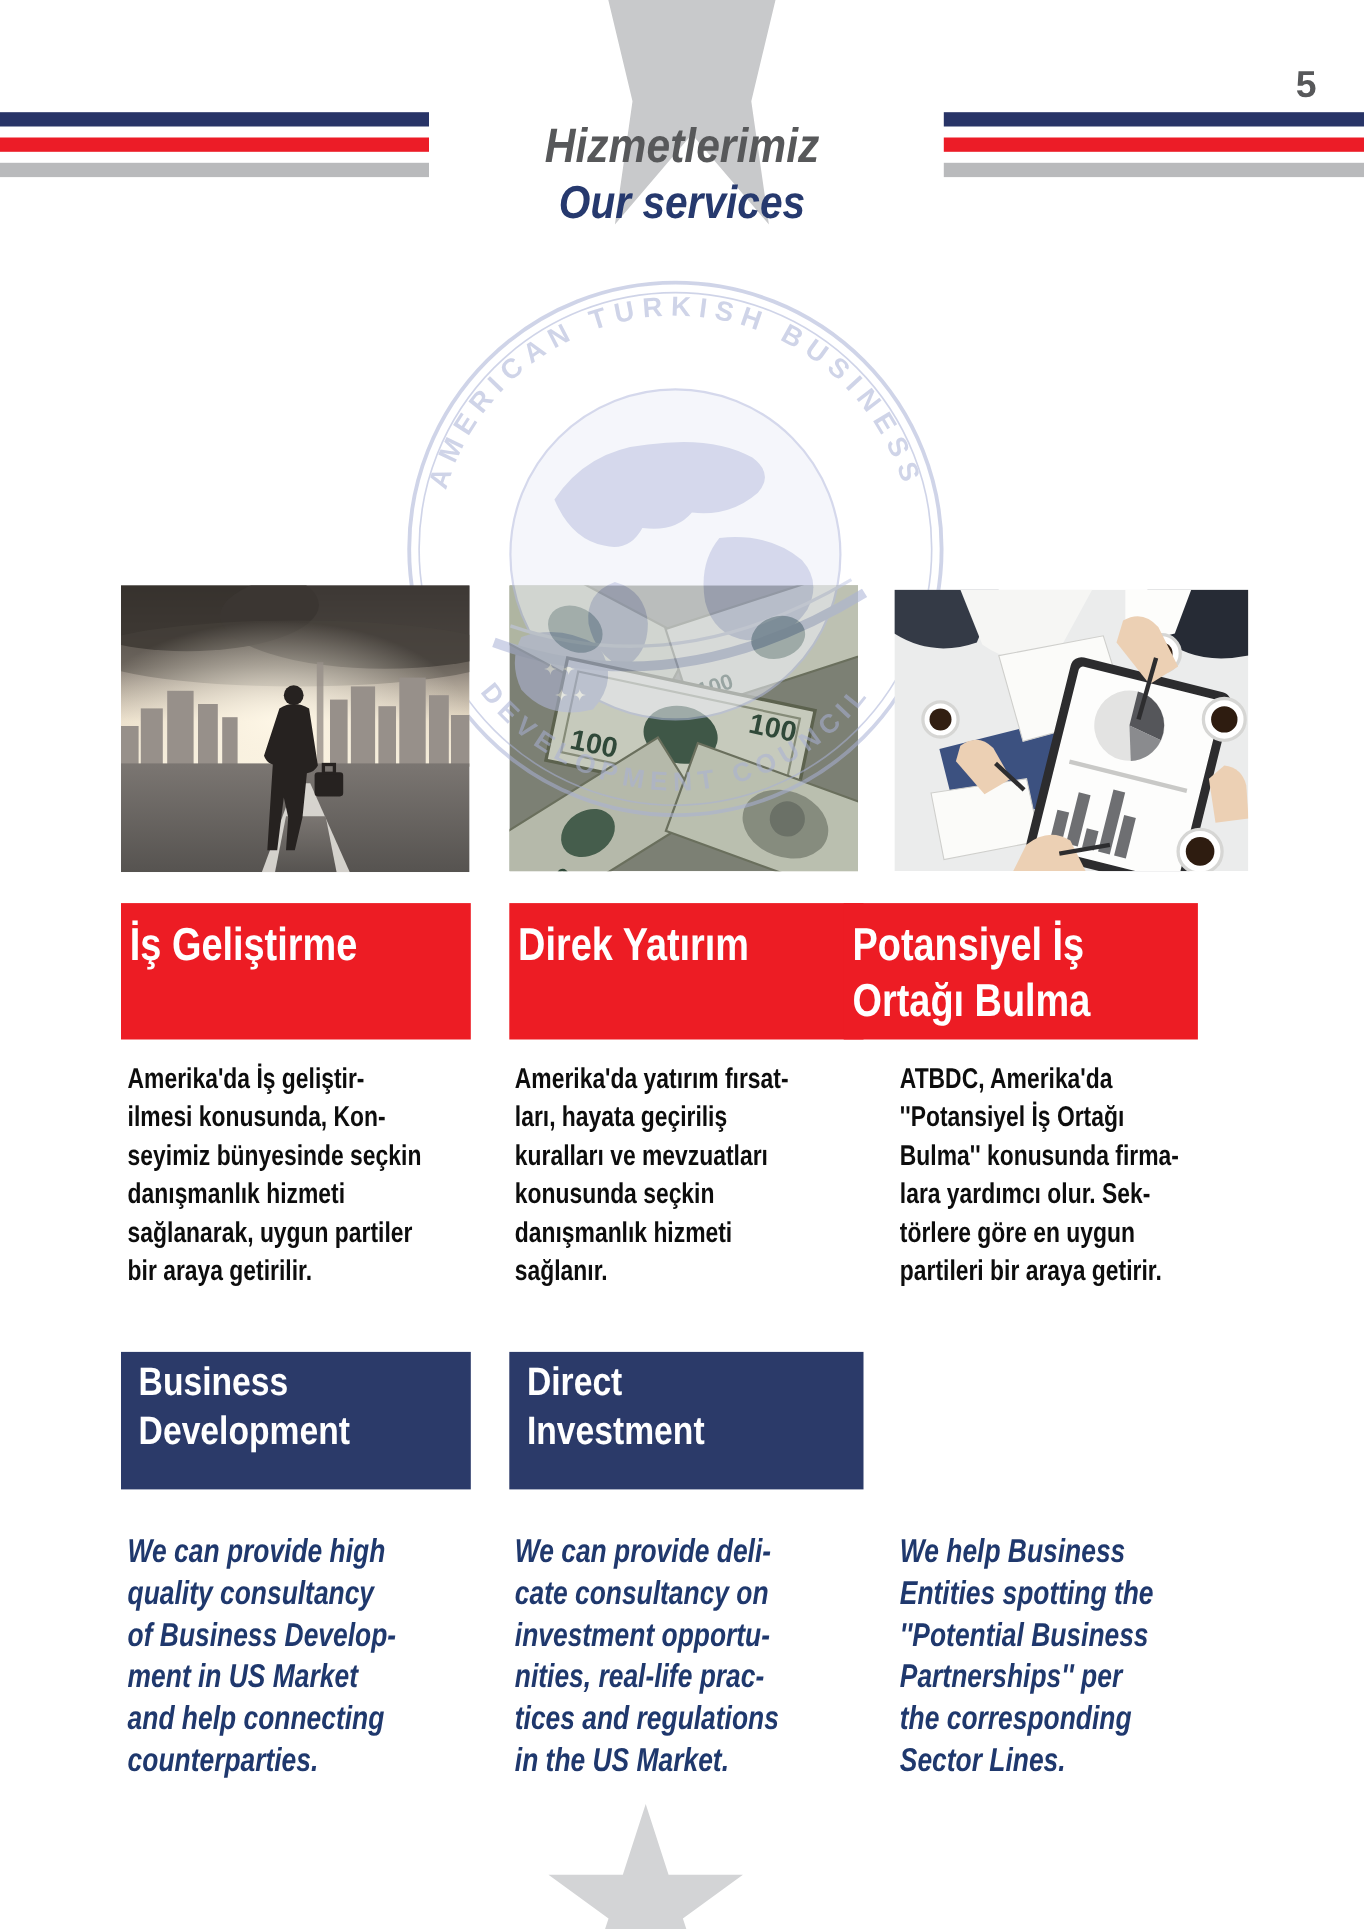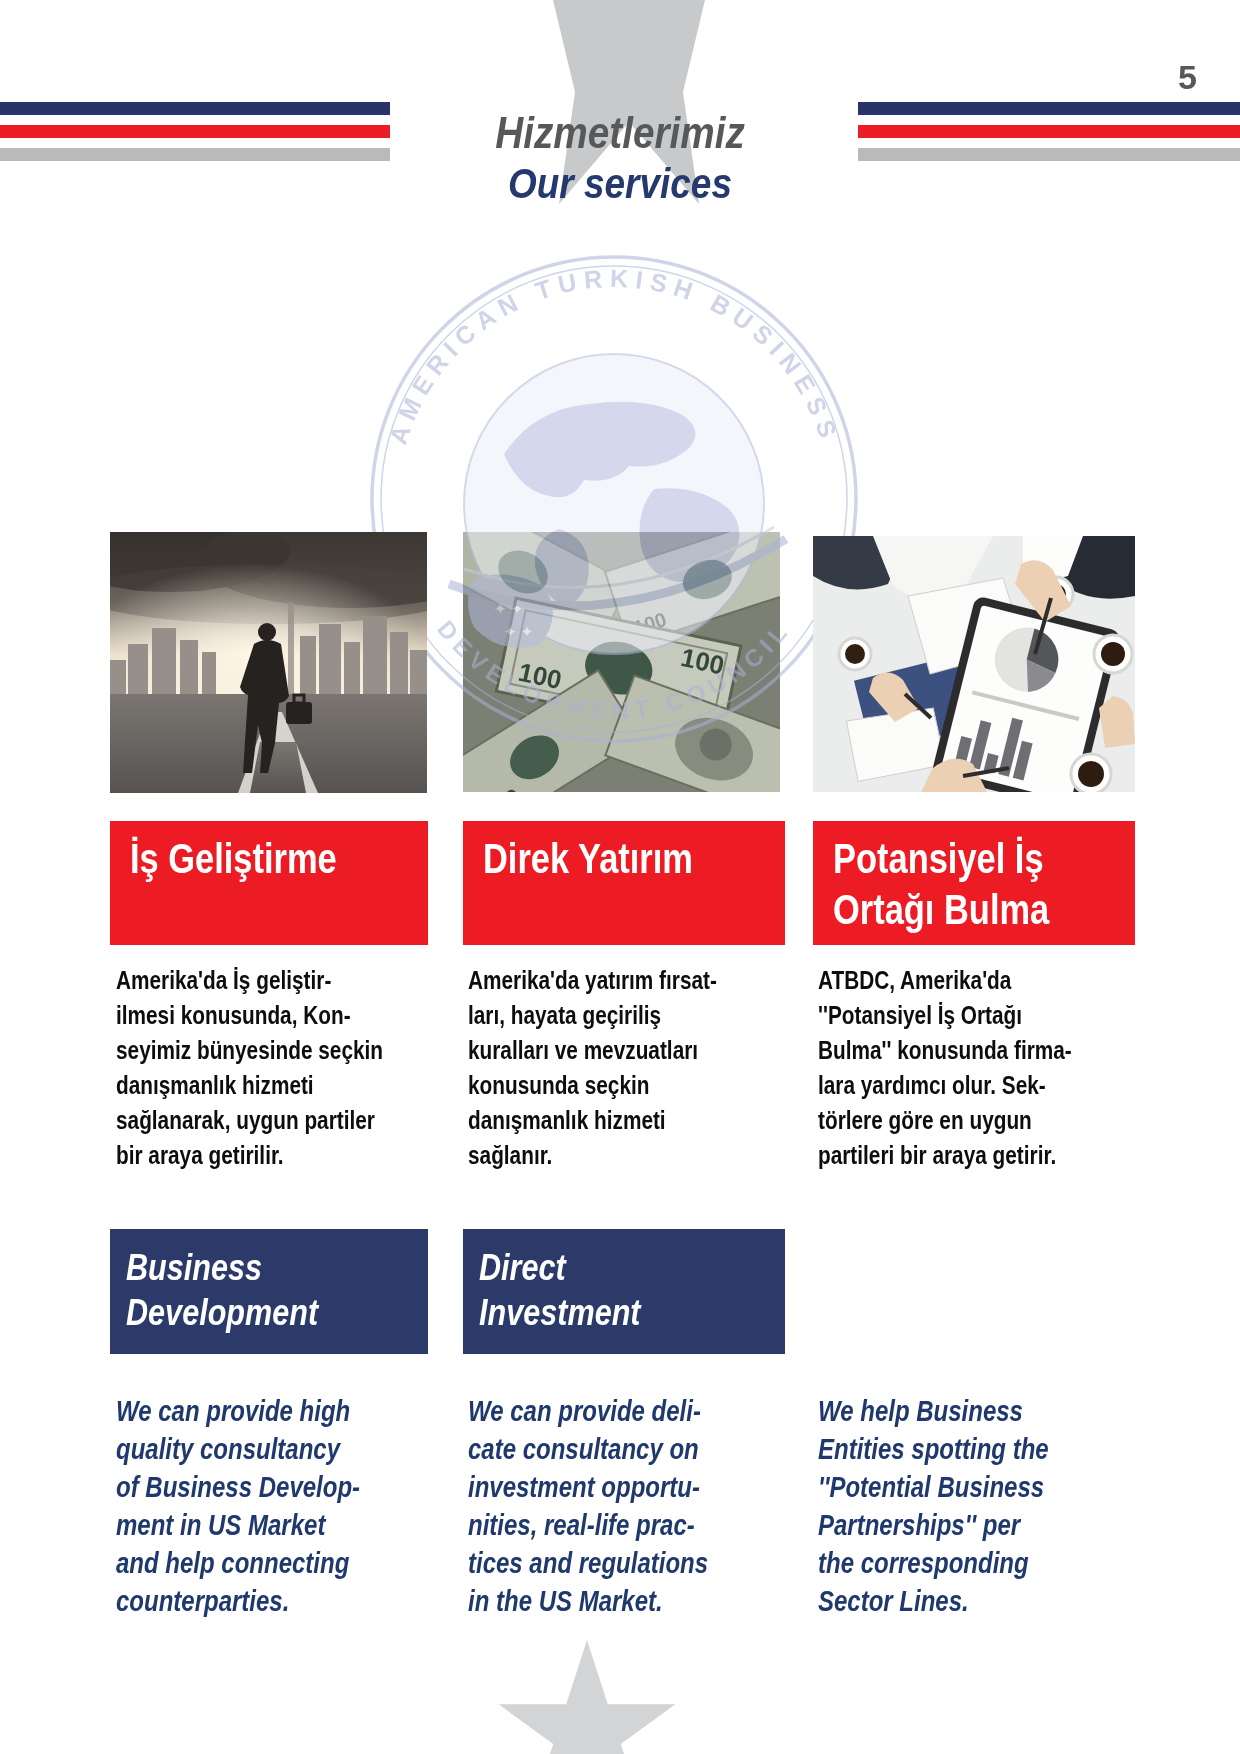--- a/index.html
+++ b/index.html
@@ -34,31 +34,31 @@
 
   
   .photo{position:absolute;top:532px;height:261px;overflow:hidden;}
   .photo svg{display:block;}
   .photo1{left:110px;width:317px;z-index:3;}
   .photo2{left:463px;width:317px;z-index:1;}
   .photo3{left:813px;top:536px;width:322px;height:256px;z-index:3;}
 
   
   .redbox{position:absolute;top:821px;height:124px;background:#ed1c24;z-index:4;
-    color:#fff;font-weight:bold;box-sizing:border-box;padding:12px 0 0 20px;}
+    color:#fff;font-weight:bold;box-sizing:border-box;padding:12px 0 0 8px;}
   .redbox .t{font-size:42px;line-height:51px;white-space:pre-line;
     transform:scaleX(.82);transform-origin:0 0;width:122%;}
   .navybox{position:absolute;top:1229px;height:125px;background:#2b3a69;z-index:4;
-    color:#fff;font-weight:bold;font-style:italic;box-sizing:border-box;padding:16px 0 0 16px;}
+    color:#fff;font-weight:bold;box-sizing:border-box;padding:4px 0 0 16px;}
   .navybox .t{font-size:36px;line-height:45px;white-space:pre-line;
     transform:scaleX(.85);transform-origin:0 0;width:118%;}
 
   .col1{left:110px;width:318px;}
   .col2{left:463px;width:322px;}
-  .col3{left:813px;width:322px;}
+  .col3{left:767px;width:322px;}
 
   
   .ptr{position:absolute;top:963px;z-index:4;color:#0d0d0d;font-weight:bold;
     font-size:26px;line-height:35px;white-space:pre-line;
     transform:scaleX(.8);transform-origin:0 0;width:125%;}
   .pen{position:absolute;top:1392px;z-index:4;color:#1f386d;font-weight:bold;font-style:italic;
     font-size:30px;line-height:38px;white-space:pre-line;
     transform:scaleX(.8);transform-origin:0 0;width:125%;}
   .ptr.col1,.pen.col1{left:116px;}
   .ptr.col2,.pen.col2{left:468px;}

